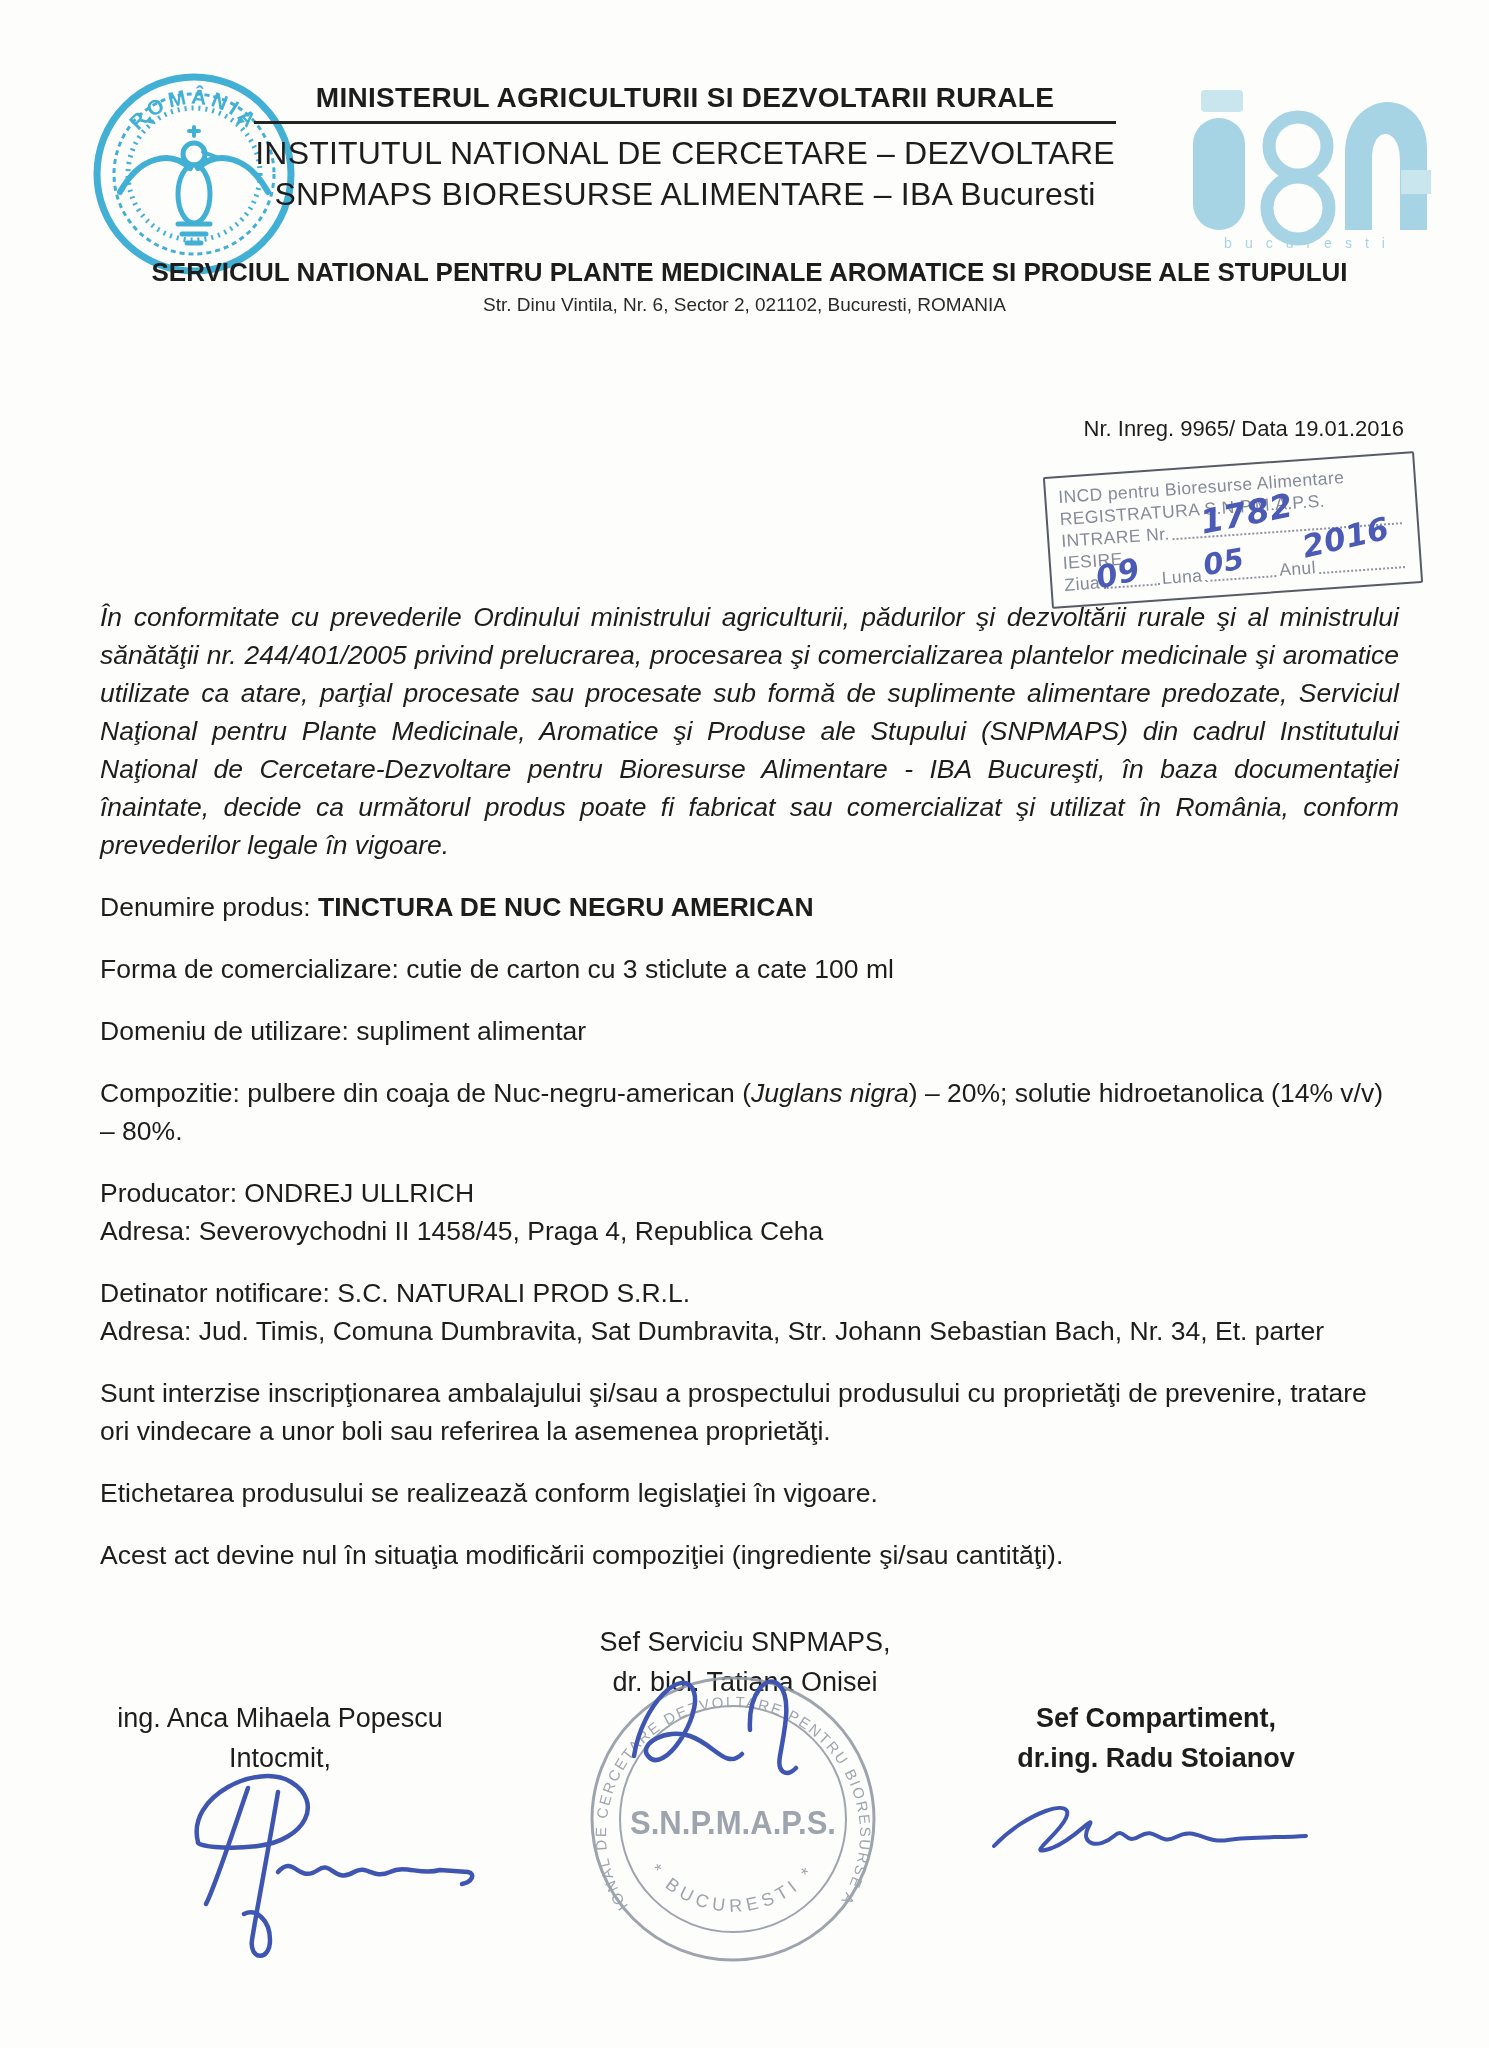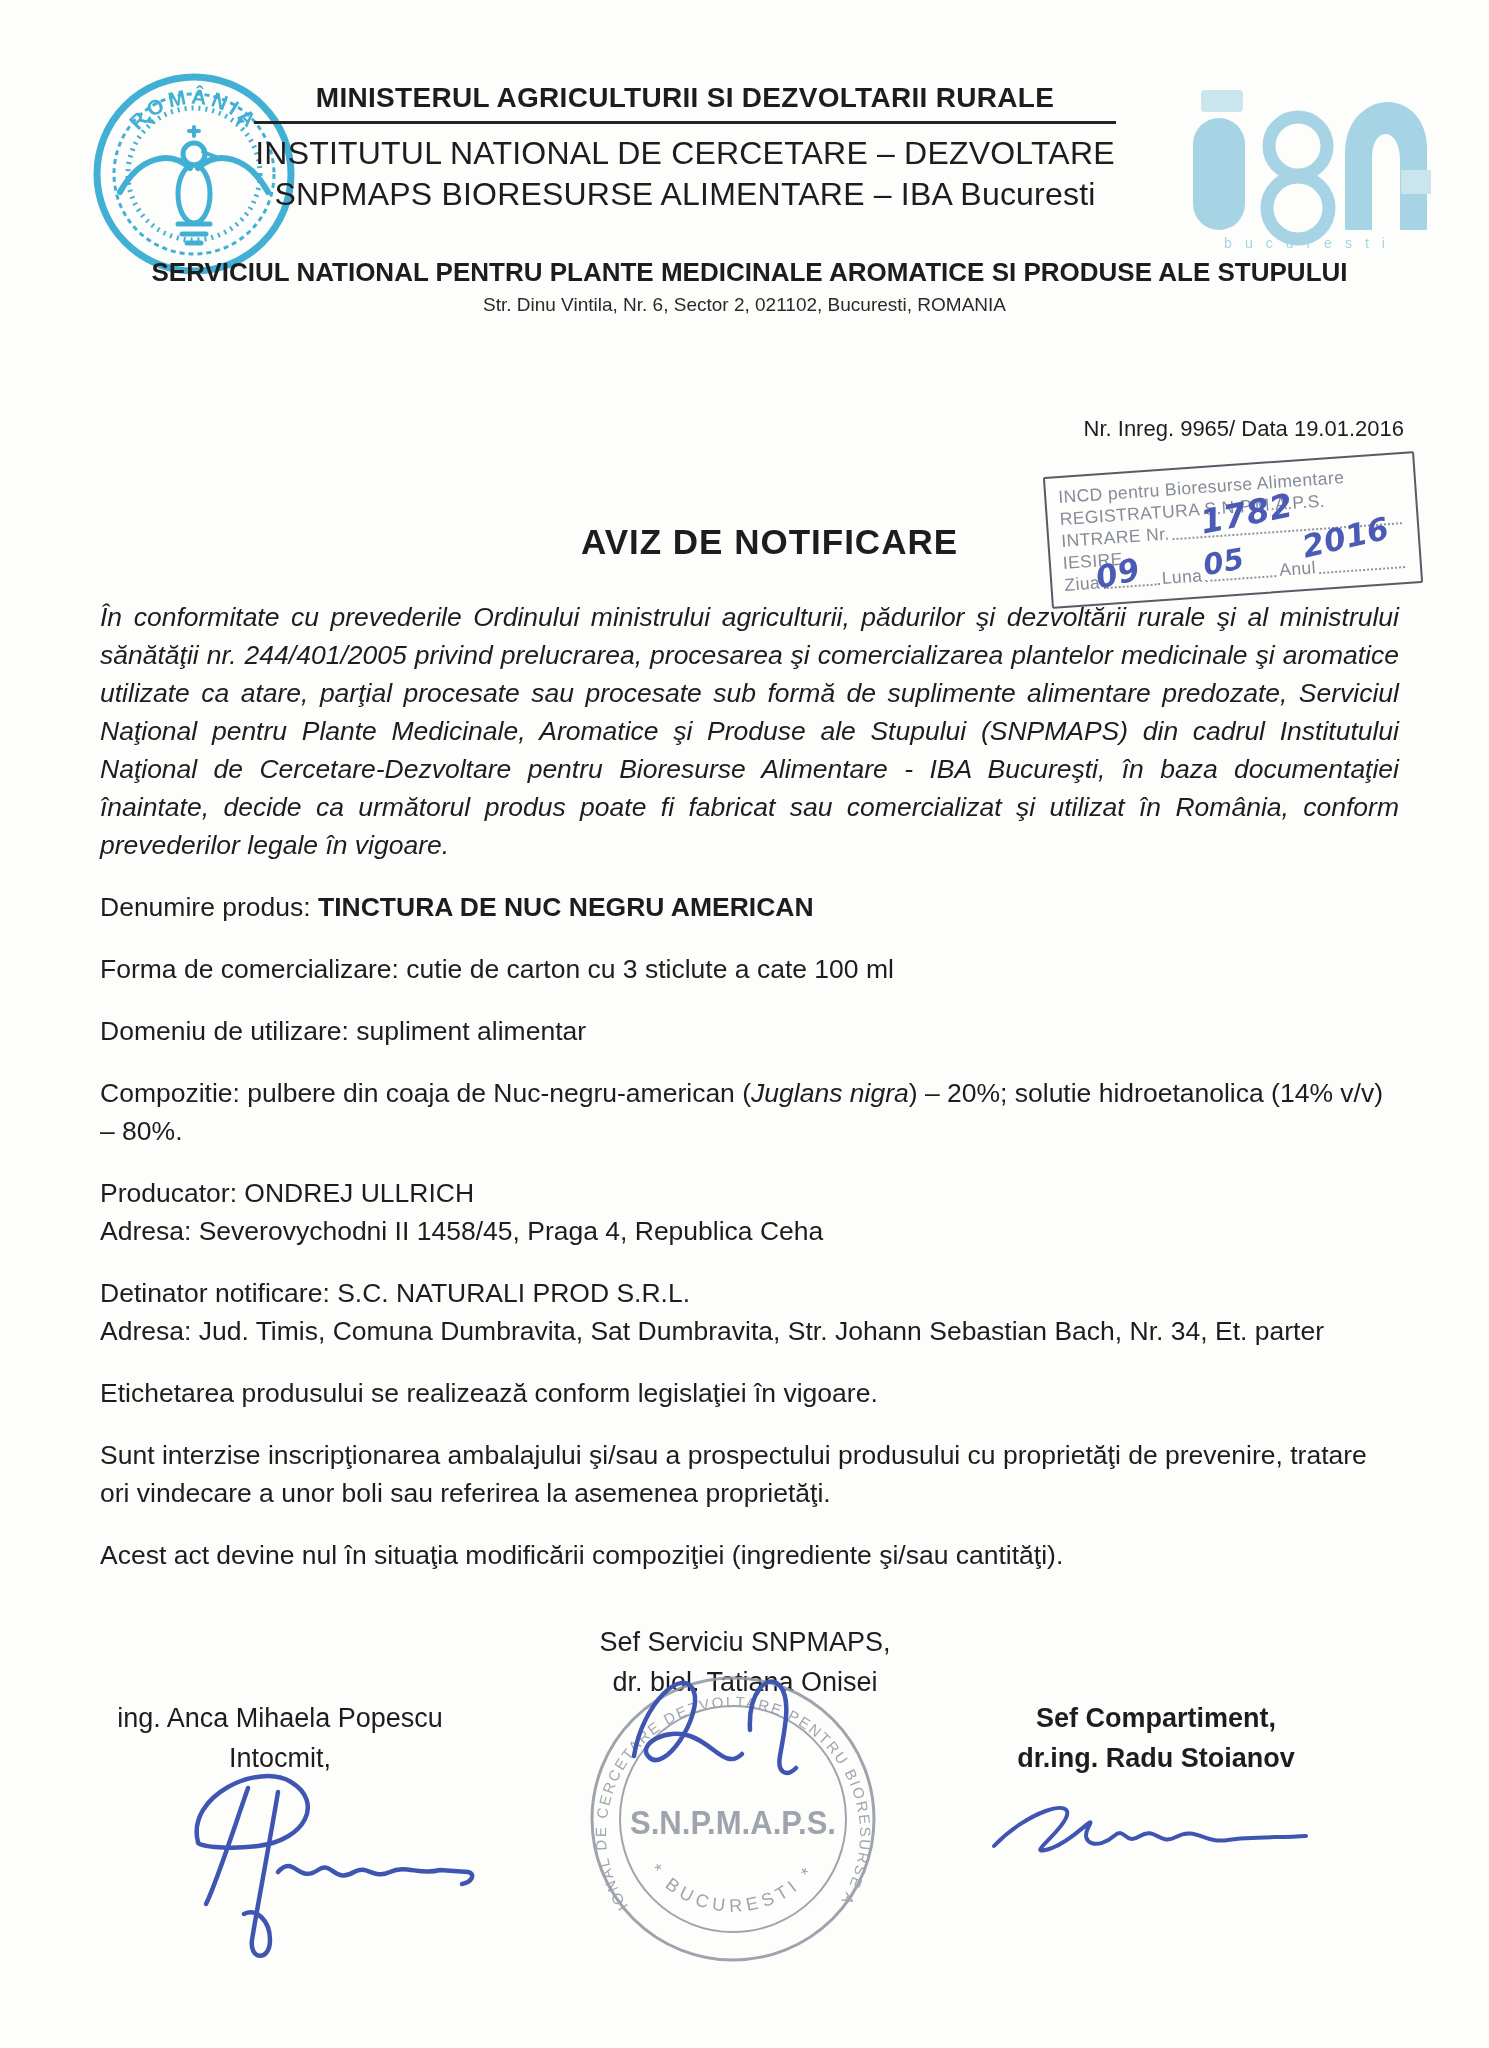--- a/index.html
+++ b/index.html
@@ -116,21 +116,20 @@
       <span class="leader w120"></span>
       <span>Anul</span>
       <span class="leader w80"></span>
     </div>
     <span class="hw hw-intrare">1782</span>
     <span class="hw hw-ziua">09</span>
     <span class="hw hw-luna">05</span>
     <span class="hw hw-anul">2016</span>
   </div>
 
-  <div class="title">AVIZ DE NOTIFICARE</div>
 
   <div class="content">
     <p class="par just">În conformitate cu prevederile Ordinului ministrului agriculturii, pădurilor şi dezvoltării rurale şi al ministrului sănătăţii nr. 244/401/2005 privind prelucrarea, procesarea şi comercializarea plantelor medicinale şi aromatice utilizate ca atare, parţial procesate sau procesate sub formă de suplimente alimentare predozate, Serviciul Naţional pentru Plante Medicinale, Aromatice şi Produse ale Stupului (SNPMAPS) din cadrul Institutului Naţional de Cercetare-Dezvoltare pentru Bioresurse Alimentare - IBA Bucureşti, în baza documentaţiei înaintate, decide ca următorul produs poate fi fabricat sau comercializat şi utilizat în România, conform prevederilor legale în vigoare.</p>
 
     <p class="par"><span>Denumire produs: </span><b>TINCTURA DE NUC NEGRU AMERICAN</b></p>
 
     <p class="par">Forma de comercializare: cutie de carton cu 3 sticlute a cate 100 ml</p>
 
     <p class="par">Domeniu de utilizare: supliment alimentar</p>
 
@@ -139,23 +138,23 @@
     <p class="par">
       <span>Producator: ONDREJ ULLRICH</span><br>
       <span>Adresa: Severovychodni II 1458/45, Praga 4, Republica Ceha</span>
     </p>
 
     <p class="par">
       <span>Detinator notificare: S.C. NATURALI PROD S.R.L.</span><br>
       <span>Adresa: Jud. Timis, Comuna Dumbravita, Sat Dumbravita, Str. Johann Sebastian Bach, Nr. 34, Et. parter</span>
     </p>
 
+    <p class="par">Sunt interzise inscripţionarea ambalajului şi/sau a prospectului produsului cu proprietăţi de prevenire, tratare ori vindecare a unor boli sau referirea la asemenea proprietăţi.</p>
+
     <p class="par">Etichetarea produsului se realizează conform legislaţiei în vigoare.</p>
-
-    <p class="par">Sunt interzise inscripţionarea ambalajului şi/sau a prospectului produsului cu proprietăţi de prevenire, tratare ori vindecare a unor boli sau referirea la asemenea proprietăţi.</p>
 
     <p class="par">Acest act devine nul în situaţia modificării compoziţiei (ingrediente şi/sau cantităţi).</p>
   </div>
 
   <div class="sig-center">
     <div>Sef Serviciu SNPMAPS,</div>
     <div>dr. biol. Tatiana Onisei</div>
   </div>
 
   <div class="sig-left">

